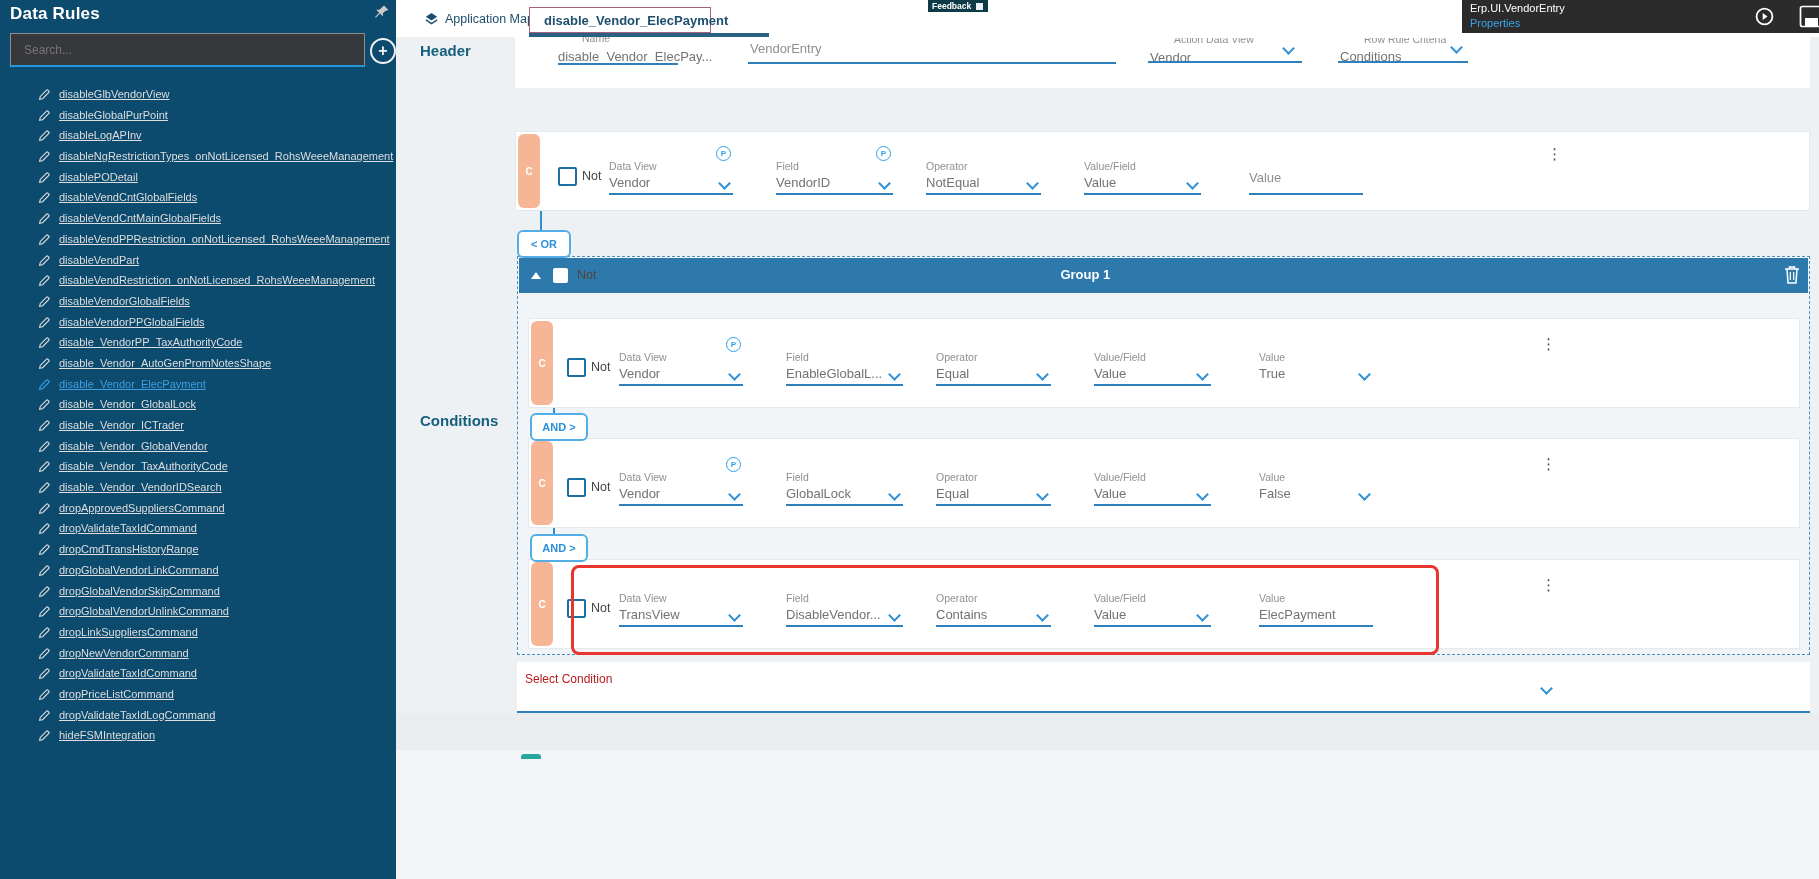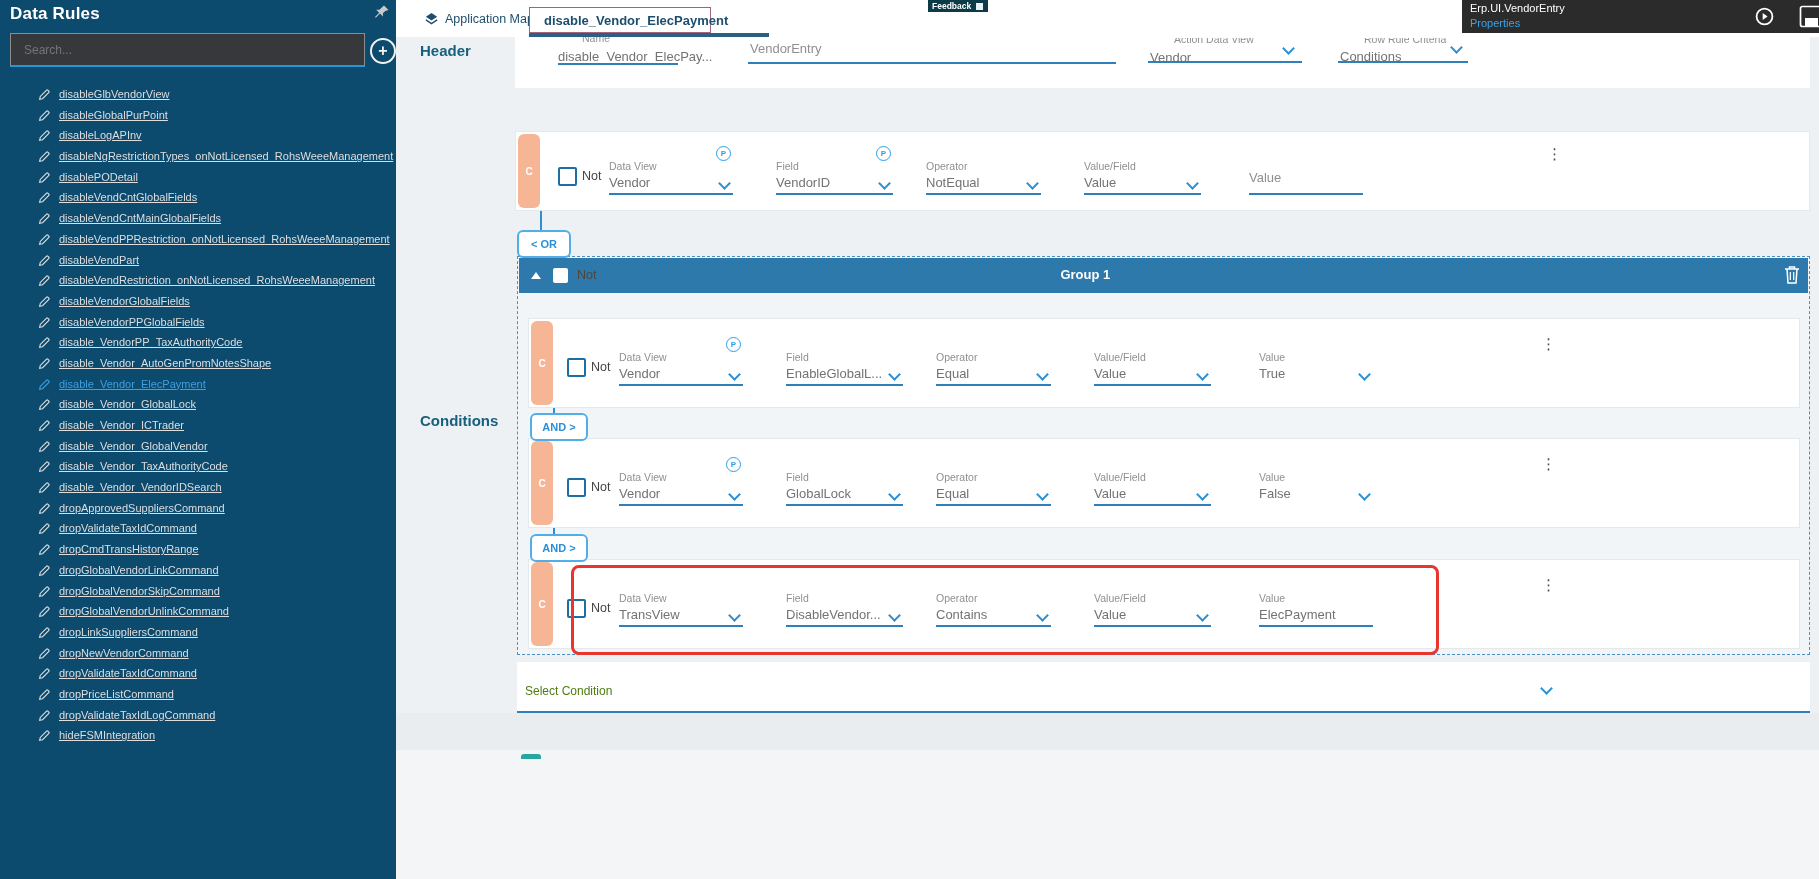--- a/index.html
+++ b/index.html
@@ -73,21 +73,21 @@
   #group-bar{position:absolute;left:1px;top:1px;right:1px;height:35px;background:#2e79ab;}
   #group-collapse{position:absolute;left:12px;top:14px;width:0;height:0;border-left:5px solid transparent;border-right:5px solid transparent;border-bottom:7px solid #fff;}
   #group-cb{position:absolute;left:34px;top:10px;width:15px;height:15px;background:#fff;border-radius:2px;}
   #group-not{position:absolute;left:58px;top:10px;font-size:12.5px;color:#4f463f;}
   #group-title{position:absolute;left:42%;top:9px;color:#fff;font-size:13px;font-weight:600;}
   #group-trash{position:absolute;right:8px;top:7px;width:16px;height:20px;}
 
   #redbox{left:571px;top:565px;width:862px;height:84px;border:3px solid #e8352e;border-radius:8px;z-index:6;}
 
   #select-cond{left:517px;top:662px;width:1293px;height:51px;background:#fff;border-bottom:2px solid #2e7fba;box-sizing:border-box;}
-  #select-cond-text{position:absolute;left:8px;top:10px;font-size:12px;color:#4d7c0f;margin-top:12px;}
+  #select-cond-text{position:absolute;left:8px;top:10px;font-size:12px;color:#b91c1c;}
   #select-cond-chev{position:absolute;left:1025px;top:22px;}
 
   #band1{left:396px;top:713px;width:1423px;height:37px;background:#e9edf0;}
   #band2{left:396px;top:750px;width:1423px;height:129px;background:#f3f5f7;}
   #next-section-chip{left:521px;top:754px;width:20px;height:5px;background:#28a79e;border-radius:3px 3px 0 0;z-index:3;}
 </style>
 </head>
 <body>
 
 <div id="sidebar" class="abs">

